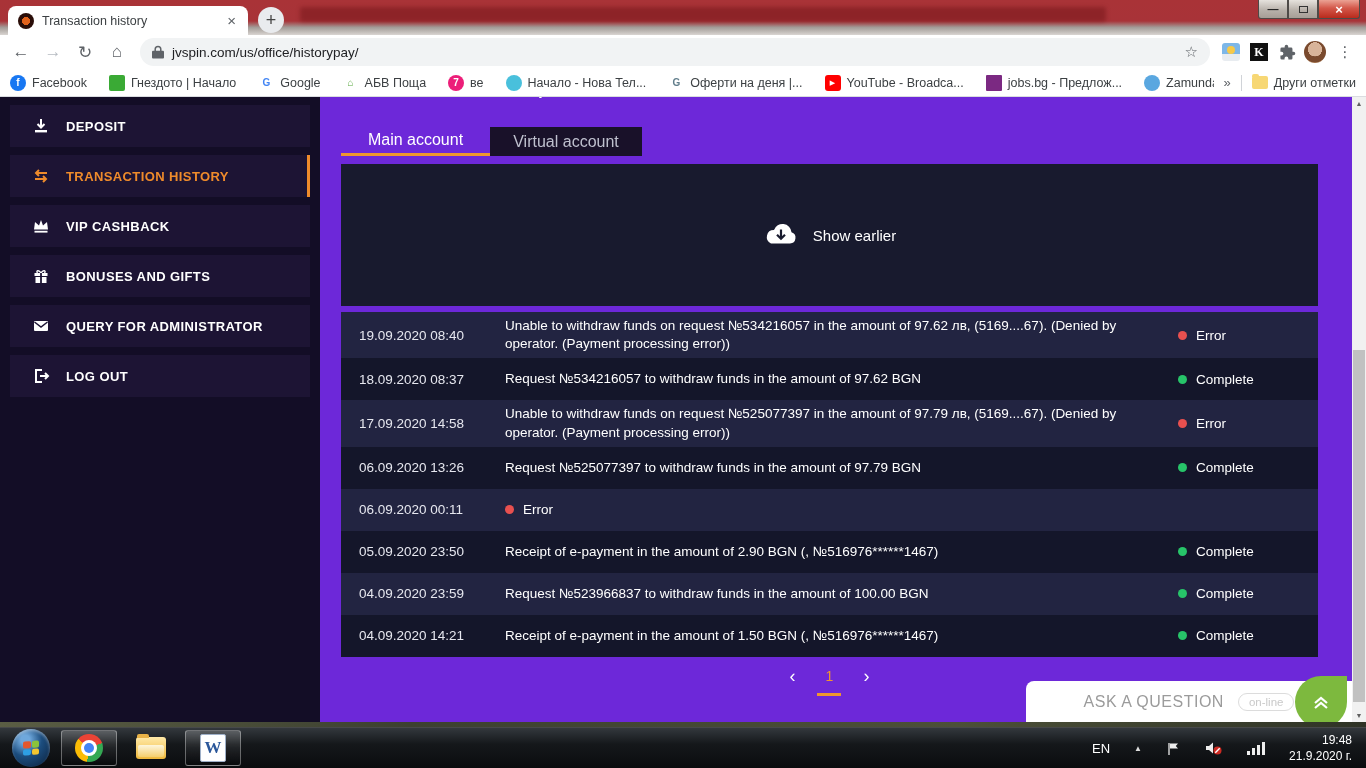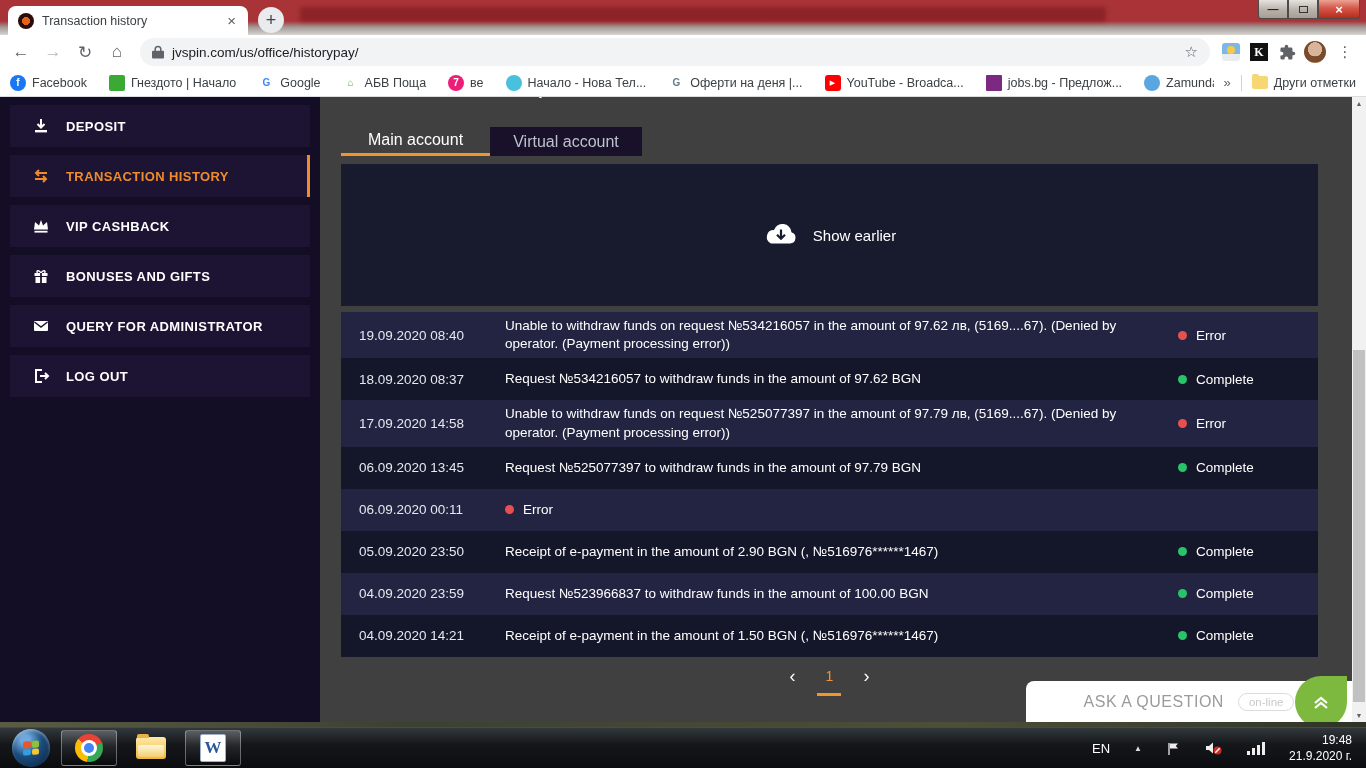--- a/index.html
+++ b/index.html
@@ -55,21 +55,21 @@
   .bm-ic { width:16px; height:16px; display:flex; align-items:center; justify-content:center;
     font-size:10px; font-weight:bold; flex:none; }
   .bm-label { font-size:12.5px; color:#3c4043; }
   .bm-right { display:flex; align-items:center; gap:10px; padding-left:10px; }
   .bm-chev { color:#5f6368; font-size:13px; }
   .bm-divider { width:1px; height:16px; background:#d0d3d8; }
   .folder-ic { width:16px; height:13px; background:#f7d774; border-radius:2px; position:relative; }
   .folder-ic::before { content:''; position:absolute; top:-2px; left:0; width:7px; height:3px; background:#f7d774; border-radius:2px 2px 0 0; }
 
   
-  .page { position:absolute; top:97px; left:0; width:1366px; height:625px; background:#404040; overflow:hidden; }
+  .page { position:absolute; top:97px; left:0; width:1366px; height:625px; background:#6d28d9; overflow:hidden; }
   .sidebar-bg { position:absolute; left:0; top:0; width:320px; height:100%; background:#130d26; }
   .sidebar { position:absolute; left:10px; top:8px; width:300px; display:flex; flex-direction:column; gap:8px; }
   .side-item { height:42px; background:#1d1434; display:flex; align-items:center; gap:16px;
     padding:0 10px 0 22px; color:#fff; font-weight:bold; font-size:13px; letter-spacing:.4px; position:relative; }
   .side-item svg { flex:none; }
   .side-item.active { color:#ef8b2b; }
   .side-item.active::after { content:''; position:absolute; right:0; top:0; width:3px; height:100%; background:#ef8b2b; }
 
   .heading-clip { position:absolute; left:420px; top:0; height:3px; width:300px; overflow:hidden; color:#fff; }
   .heading-clip span { display:block; margin-top:-16px; font-size:15px; }
@@ -341,21 +341,21 @@
       </div>
       <div class="txn-row light">
         <div class="cell-date">17.09.2020 14:58</div>
         <div class="cell-desc">Unable to withdraw funds on request №525077397 in the amount of 97.79 лв,  (5169....67). (Denied by operator. (Payment processing error))</div>
         <div class="cell-status">
             <span class="dot" data-status="error"></span>
             <span>Error</span>
           </div>
       </div>
       <div class="txn-row dark">
-        <div class="cell-date">06.09.2020 13:45</div>
+        <div class="cell-date">06.09.2020 13:26</div>
         <div class="cell-desc">Request №525077397 to withdraw funds in the amount of 97.79 BGN</div>
         <div class="cell-status">
             <span class="dot" data-status="complete"></span>
             <span>Complete</span>
           </div>
       </div>
       <div class="txn-row light">
         <div class="cell-date">06.09.2020 00:11</div>
         <div class="cell-status">
             <span class="dot" data-status="error"></span>

